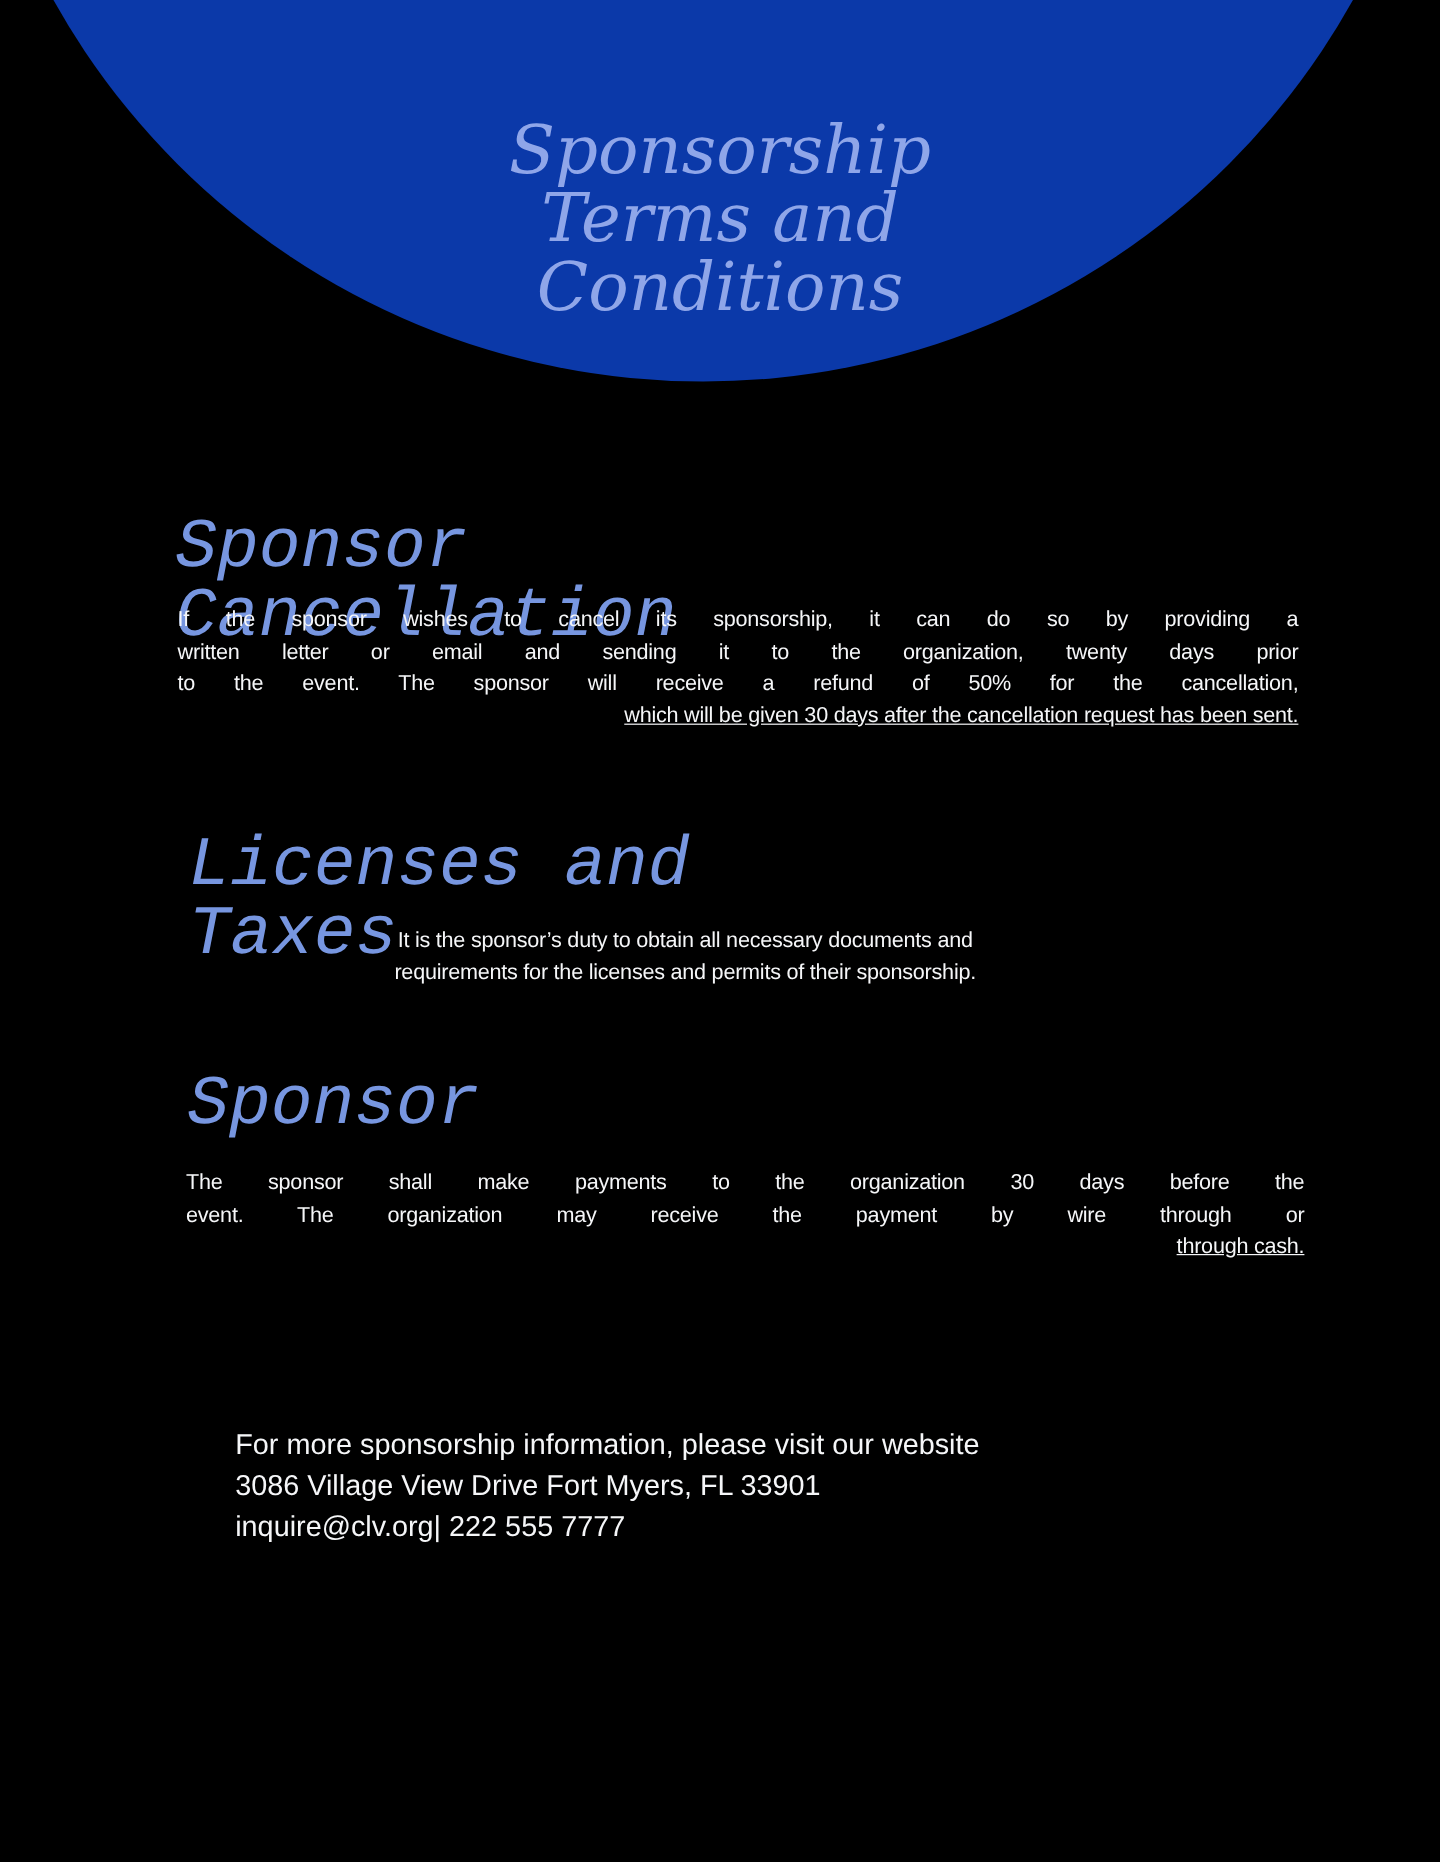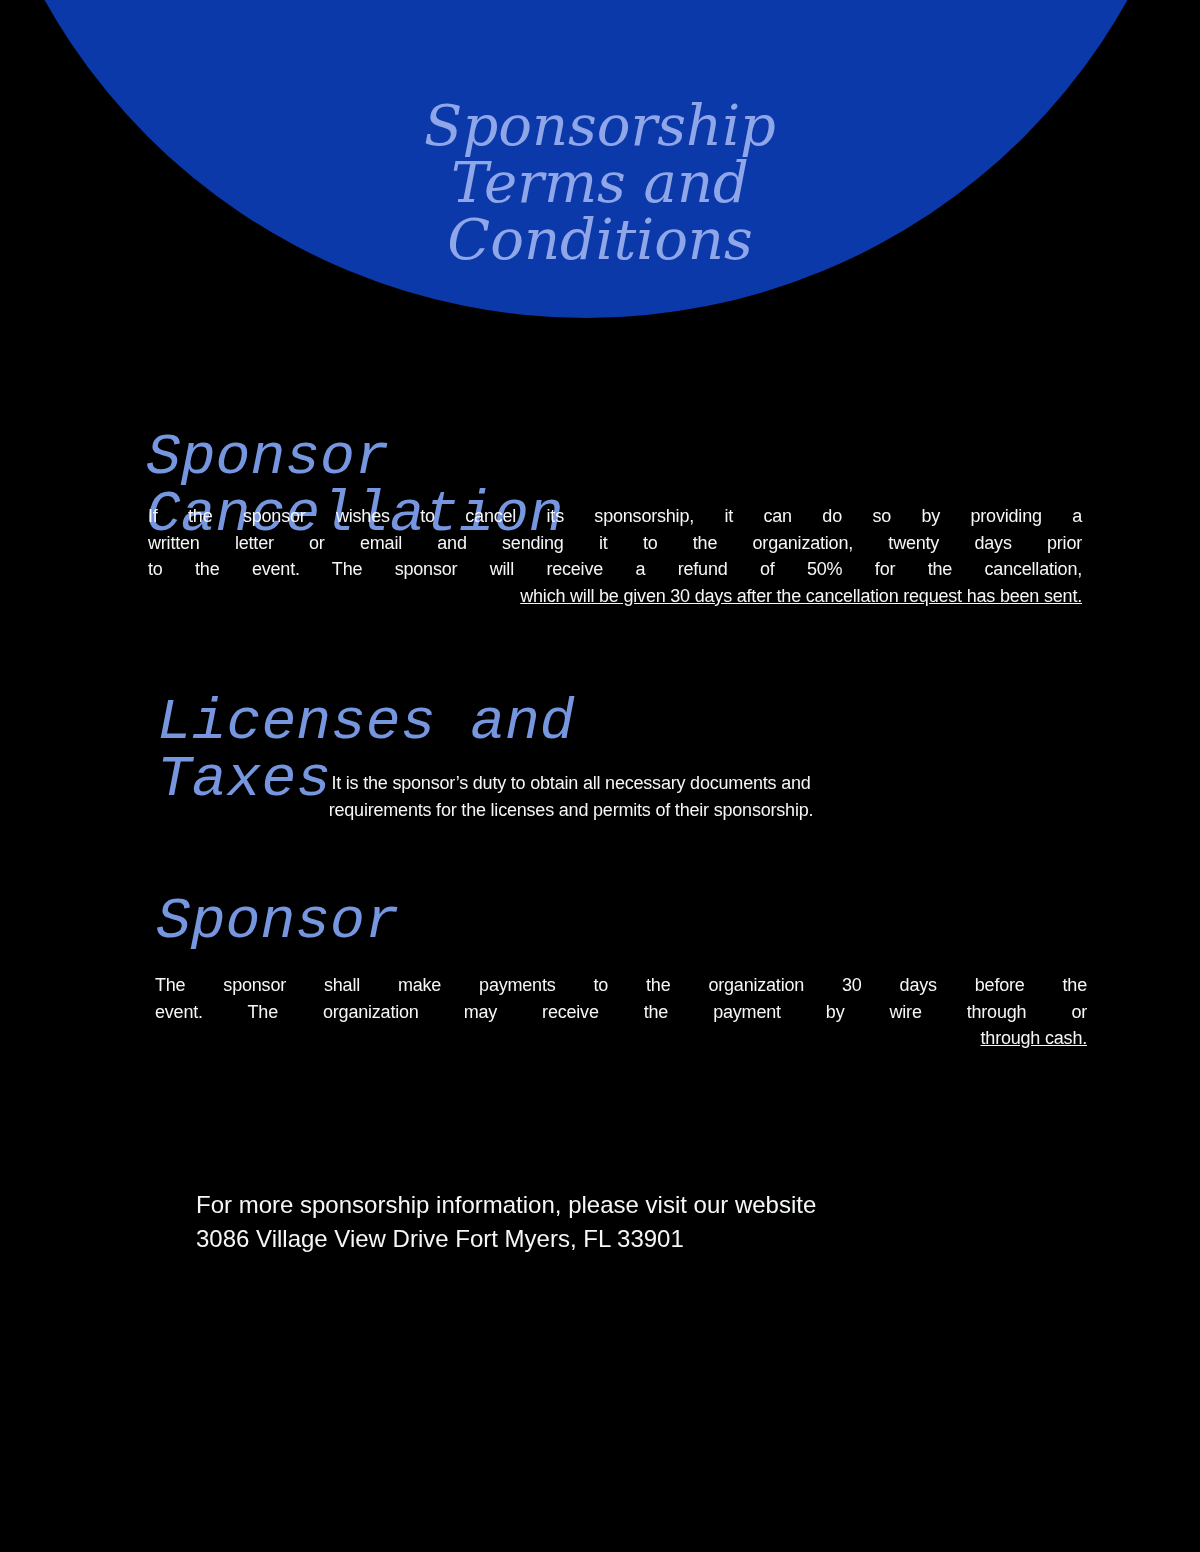--- a/index.html
+++ b/index.html
@@ -133,15 +133,16 @@
   </h2>
   <div class="body-par p3">
     <div class="jl">The sponsor shall make payments to the organization 30 days before the</div>
     <div class="jl">event. The organization may receive the payment by wire through or</div>
     <div class="jl last">through cash.</div>
   </div>
 
   <div class="footer">
     <div class="fline">For more sponsorship information, please visit our website</div>
     <div class="fline">3086 Village View Drive Fort Myers, FL 33901</div>
+    <div class="fline">inquire@clv.org| 222 555 7777</div>
   </div>
 
 </div>
 
 </body></html>

